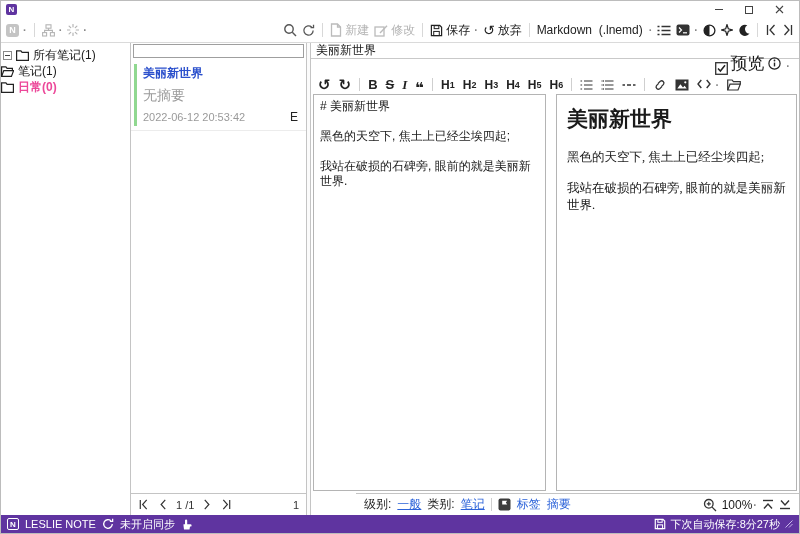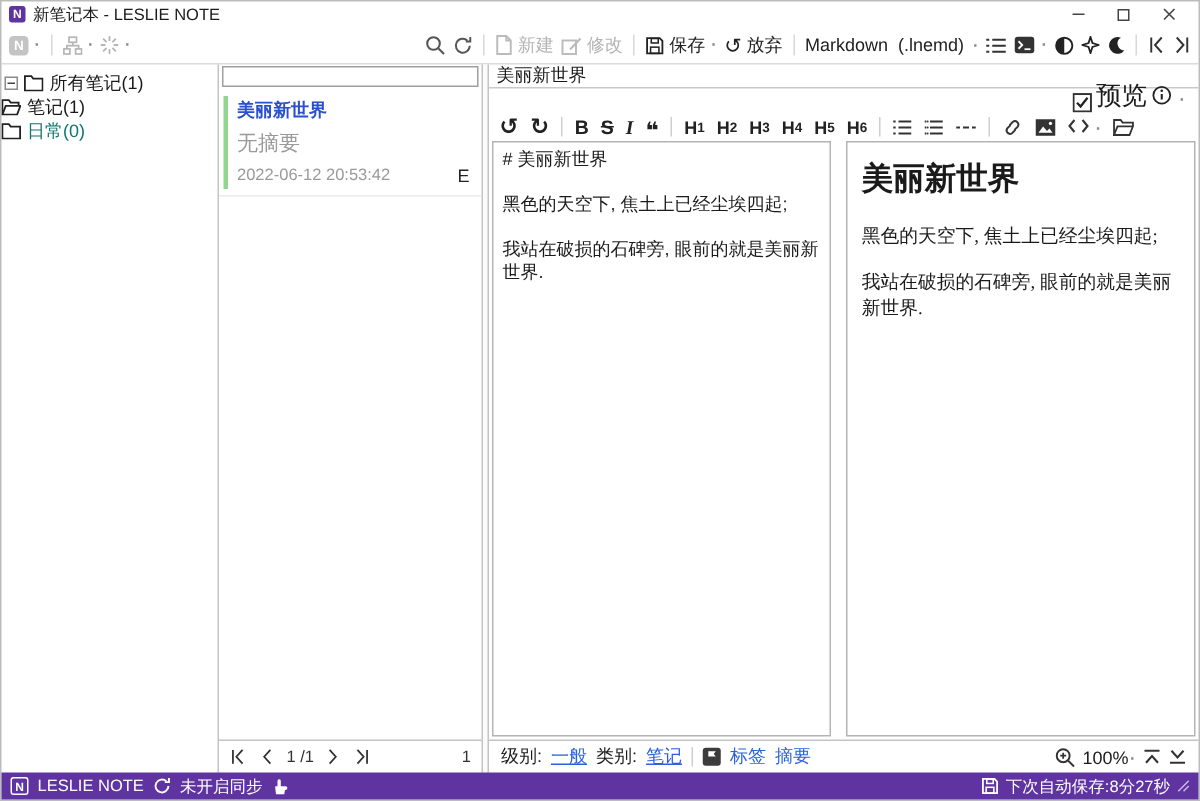--- a/index.html
+++ b/index.html
@@ -24,27 +24,27 @@
   .tb-btn { display:flex; align-items:center; gap:3px; font-size:12px; color:#222; white-space:nowrap; }
   .tb-btn.disabled { color:#b4b4b4; }
   .dd::after { content:"·"; color:#888; font-weight:bold; margin-left:1px; font-size:11px; }
   .logo-gray { width:13px; height:13px; border-radius:3px; background:#c4c4c4; color:#fff; font-size:9px; font-weight:bold; display:flex; align-items:center; justify-content:center; }
   .glyph { font-size:14px; line-height:12px; color:#222; }
   .ws-pre { white-space:pre; }
   .spacer { flex:1; }
 
   
   .main { flex:1; display:flex; min-height:0; }
-  .left-panel { width:145px; flex:0 0 auto; border-right:1px solid #c4c4c4; padding-top:4px; }
+  .left-panel { width:130px; flex:0 0 auto; border-right:1px solid #c4c4c4; padding-top:4px; }
   .tree-row { height:16px; display:flex; align-items:center; gap:4px; font-size:12px; white-space:nowrap; }
   .tree-row.root { padding-left:2px; }
   .expander { width:9px; height:9px; border:1px solid #8a8a8a; background:#fff; display:flex; align-items:center; justify-content:center; flex:0 0 auto; }
   .expander::after { content:""; width:5px; height:1px; background:#444; }
   .c-green { color:#3FA33F; }
-  .c-orange { color:#0f766e; }
+  .c-orange { color:#ec4899;font-weight:bold; }
 
   .mid-panel { width:176px; flex:0 0 auto; border-right:1px solid #c4c4c4; display:flex; flex-direction:column; min-height:0; }
   .filter-box { margin:1px 2px 2px; height:14px; border:1px solid #9f9f9f; background:#fff; font-size:11px; padding:0 3px; }
   .note-item { position:relative; padding:5px 8px 6px 12px; border-bottom:1px solid #ececec; }
   .note-bar { position:absolute; left:3px; top:4px; bottom:4px; width:3px; background:#90D890; }
   .note-title { color:#2B50CC; font-weight:bold; font-size:12px; }
   .note-summary { color:#9a9a9a; font-size:14px; margin-top:5px; }
   .note-meta { display:flex; align-items:center; margin-top:5px; }
   .note-ts { color:#9a9a9a; font-size:11px; }
   .note-flag { margin-left:auto; color:#222; font-size:12px; }
@@ -66,41 +66,40 @@
   .mdt-quote { font-weight:bold; font-size:15px; line-height:6px; margin-top:6px; }
   .mdt-h { font-weight:bold; font-size:12px; }
   .mdt-h sub { font-size:9px; }
 
   .ed-content { flex:1; display:flex; gap:10px; padding:0 2px 2px; min-height:0; }
   .src-pane { flex:1; border:1px solid #b4b4b4; padding:4px 6px; font-family:"Liberation Sans","DejaVu Sans",sans-serif; font-size:12px; line-height:15px; white-space:pre-wrap; overflow:hidden; }
   .pv-pane { flex:1; border:1px solid #b4b4b4; padding:4px 10px; font-family:"Liberation Serif","DejaVu Serif",serif; overflow:hidden; }
   .pv-pane h1 { font-size:21px; margin:6px 0 16px; font-weight:bold; }
   .pv-pane p { font-size:12.5px; margin:0 0 14px; }
 
-  .ed-bottom { height:22px; flex:0 0 auto; border-top:1px solid #c4c4c4; display:flex; align-items:center; gap:6px; padding:0 8px; font-size:12px; }
+  .ed-bottom { height:22px; flex:0 0 auto; border-top:1px solid #c4c4c4; display:flex; align-items:center; gap:6px; padding:0 8px; font-size:12px;margin-left:45px; }
   .link { color:#2B62D9; }
   .link.u { text-decoration:underline; }
   .ed-bottom-right { margin-left:auto; display:flex; align-items:center; gap:5px; }
   .v-sep { width:1px; height:13px; background:#cfcfcf; }
 
   
   .statusbar { height:18px; flex:0 0 auto; background:#5F34A0; color:#fff; display:flex; align-items:center; gap:6px; padding:0 6px; font-size:11px; }
   .sb-logo { width:12px; height:12px; border:1px solid #fff; border-radius:2px; display:flex; align-items:center; justify-content:center; font-size:8px; font-weight:bold; flex:0 0 auto;}
   .sb-right { margin-left:auto; display:flex; align-items:center; gap:5px; }
 
   .icon { display:inline-flex; align-items:center; justify-content:center; flex:0 0 auto; }
 </style>
 </head>
 <body>
 
 <div class="window">
 
   <div class="titlebar">
     <span class="app-logo">N</span>
-    <span>新笔记本 - LESLIE NOTE</span>
     <div class="win-controls">
       <span class="win-btn">
           <span class="glyph-min"></span>
         </span>
       <span class="win-btn">
           <span class="glyph-max"></span>
         </span>
       <span class="win-btn">
         <svg class="icon" width="9" height="9">
             <path d="M1 1 8 8 M8 1 1 8" stroke="#444" stroke-width="1.1"></path>

